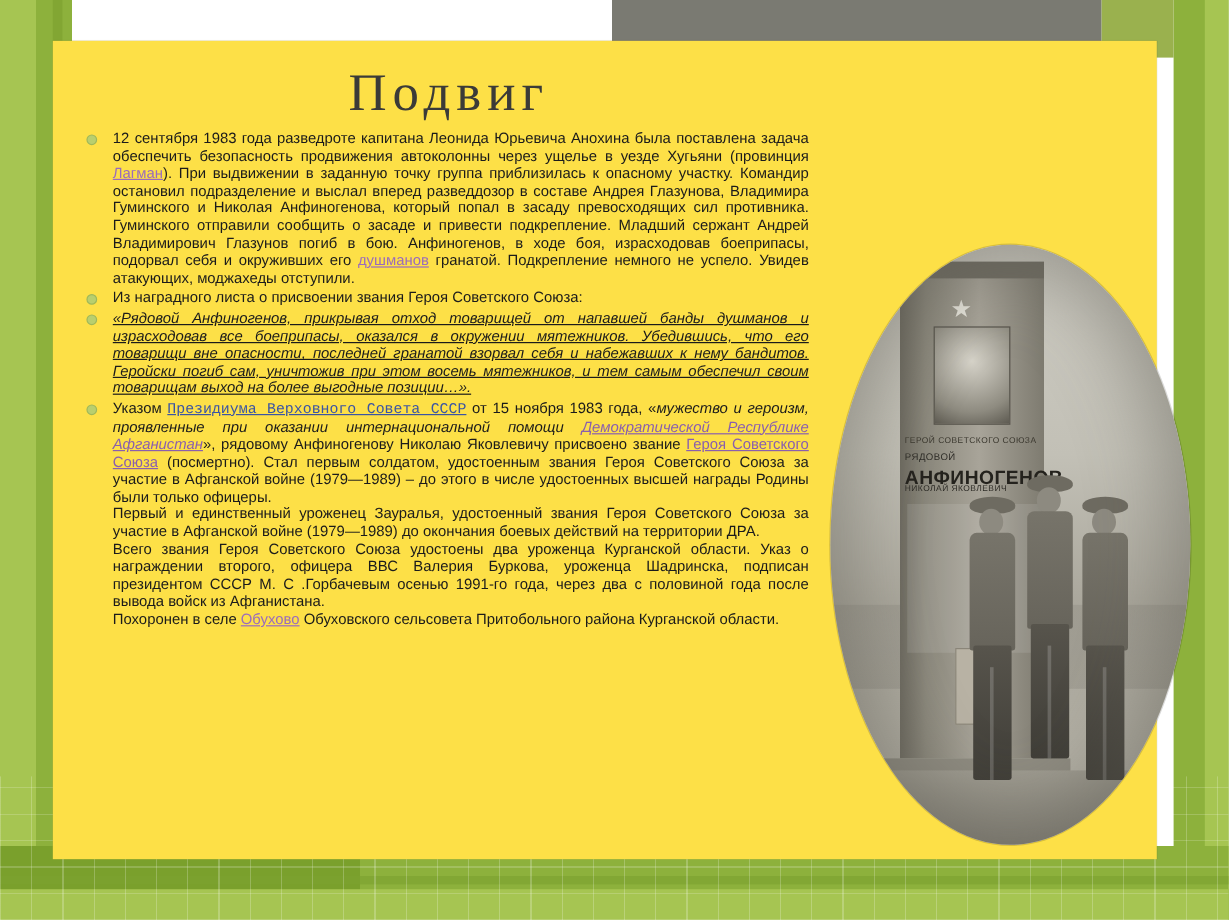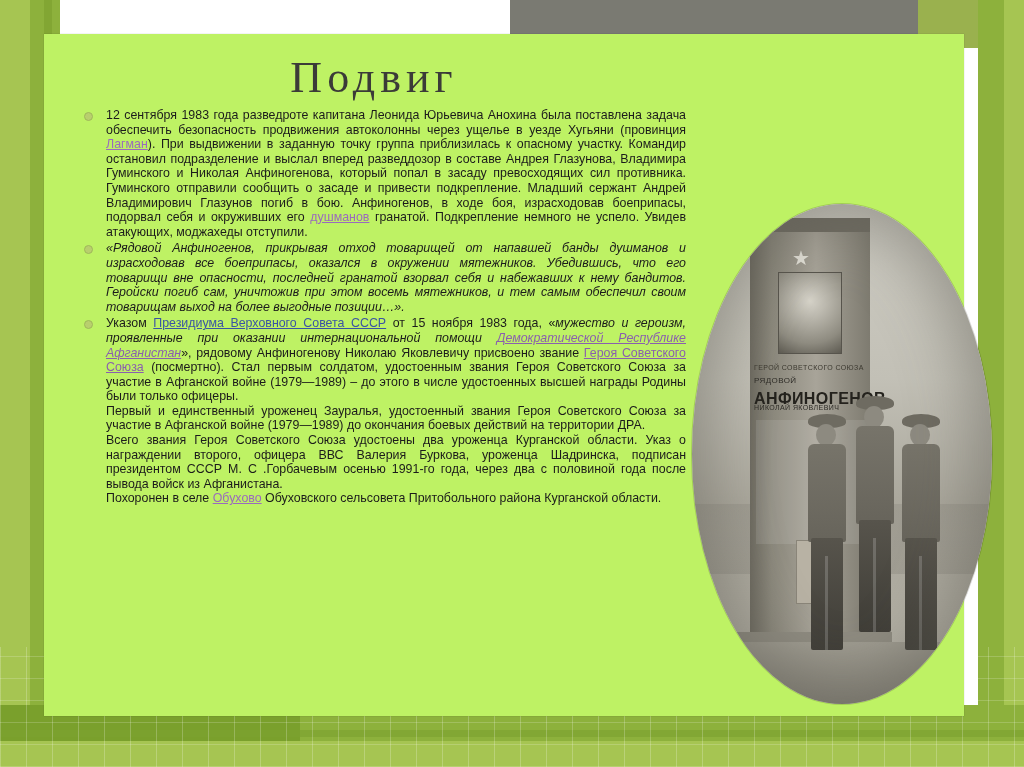--- a/index.html
+++ b/index.html
@@ -97,39 +97,39 @@
     position: absolute;
     left: 918px; top: 0;
     width: 60px; height: 48px;
     background: #9ab14e;
   }
   
   .card {
     position: absolute;
     left: 44px; top: 34px;
     width: 920px; height: 682px;
-    background: #bef264;
+    background: #fde047;
     box-shadow: 0 0 1px rgba(0,0,0,.25);
   }
   .title {
     position: absolute;
     left: 0; top: 18px;
     width: 660px;
     text-align: center;
     font-family: "Liberation Serif", serif;
     font-size: 44px;
     letter-spacing: 5px;
     color: #3b3b38;
     font-weight: normal;
     margin: 0;
   }
   
   .content {
     position: absolute;
-    left: 32px;
+    left: 20px;
     top: 74px;
     width: 610px;
   }
   ul.bullets {
     list-style: none;
     margin: 0;
     padding: 0;
   }
   ul.bullets > li {
     position: relative;
@@ -143,23 +143,23 @@
   ul.bullets > li .dot {
     position: absolute;
     left: 8px;
     top: 4px;
     width: 7px;
     height: 7px;
     border-radius: 50%;
     background: #b9cf6e;
     border: 1px solid #9fb85a;
   }
-  li.italic { font-style: italic; }
+  li.italic { font-style: italic; text-decoration: underline; }
   .kw-u { color: #9a6bbd; text-decoration: underline; }
-  .blue-u { color: #3a54a4; text-decoration: underline; }
+  .blue-u { color: #3a54a4; text-decoration: underline; font-family: Liberation Mono, monospace; }
   .purple-u { color: #8a5fae; text-decoration: underline; }
   
   .photo-wrap {
     position: absolute;
     left: 648px;
     top: 170px;
     width: 300px;
     height: 500px;
   }
   .oval {
@@ -329,20 +329,24 @@
     <h1 class="title">Подвиг</h1>
 
     <div class="content">
       <ul class="bullets">
 
         <li>
           <span class="dot"></span>
           <span>12 сентября 1983 года разведроте капитана Леонида Юрьевича Анохина была поставлена задача обеспечить безопасность продвижения автоколонны через ущелье в уезде Хугьяни (провинция <span class="kw-u">Лагман</span>). При выдвижении в заданную точку группа приблизилась к опасному участку. Командир остановил подразделение и выслал вперед разведдозор в составе Андрея Глазунова, Владимира Гуминского и Николая Анфиногенова, который попал в засаду превосходящих сил противника. Гуминского отправили сообщить о засаде и привести подкрепление. Младший сержант Андрей Владимирович Глазунов погиб в бою. Анфиногенов, в ходе боя, израсходовав боеприпасы, подорвал себя и окруживших его <span class="kw-u">душманов</span> гранатой. Подкрепление немного не успело. Увидев атакующих, моджахеды отступили.</span>
         </li>
 
+        <li>
+          <span class="dot"></span>
+          <span>Из наградного листа о присвоении звания Героя Советского Союза:</span>
+        </li>
 
         <li class="italic">
           <span class="dot"></span>
           <span>«Рядовой Анфиногенов, прикрывая отход товарищей от напавшей банды душманов и израсходовав все боеприпасы, оказался в окружении мятежников. Убедившись, что его товарищи вне опасности, последней гранатой взорвал себя и набежавших к нему бандитов. Геройски погиб сам, уничтожив при этом восемь мятежников, и тем самым обеспечил своим товарищам выход на более выгодные позиции…».</span>
         </li>
 
         <li>
           <span class="dot"></span>
           <span>Указом <span class="blue-u">Президиума Верховного Совета СССР</span> от 15 ноября 1983 года, «<i>мужество и героизм, проявленные при оказании интернациональной помощи <span class="purple-u">Демократической Республике Афганистан</span></i>», рядовому Анфиногенову Николаю Яковлевичу присвоено звание <span class="purple-u">Героя Советского Союза</span> (посмертно). Стал первым солдатом, удостоенным звания Героя Советского Союза за участие в Афганской войне (1979—1989) – до этого в числе удостоенных высшей награды Родины были только офицеры.<br>Первый и единственный уроженец Зауралья, удостоенный звания Героя Советского Союза за участие в Афганской войне (1979—1989) до окончания боевых действий на территории ДРА.<br>Всего звания Героя Советского Союза удостоены два уроженца Курганской области. Указ о награждении второго, офицера ВВС Валерия Буркова, уроженца Шадринска, подписан президентом СССР М. С .Горбачевым осенью 1991-го года, через два с половиной года после вывода войск из Афганистана.<br>Похоронен в селе <span class="kw-u">Обухово</span> Обуховского сельсовета Притобольного района Курганской области.</span>
         </li>

